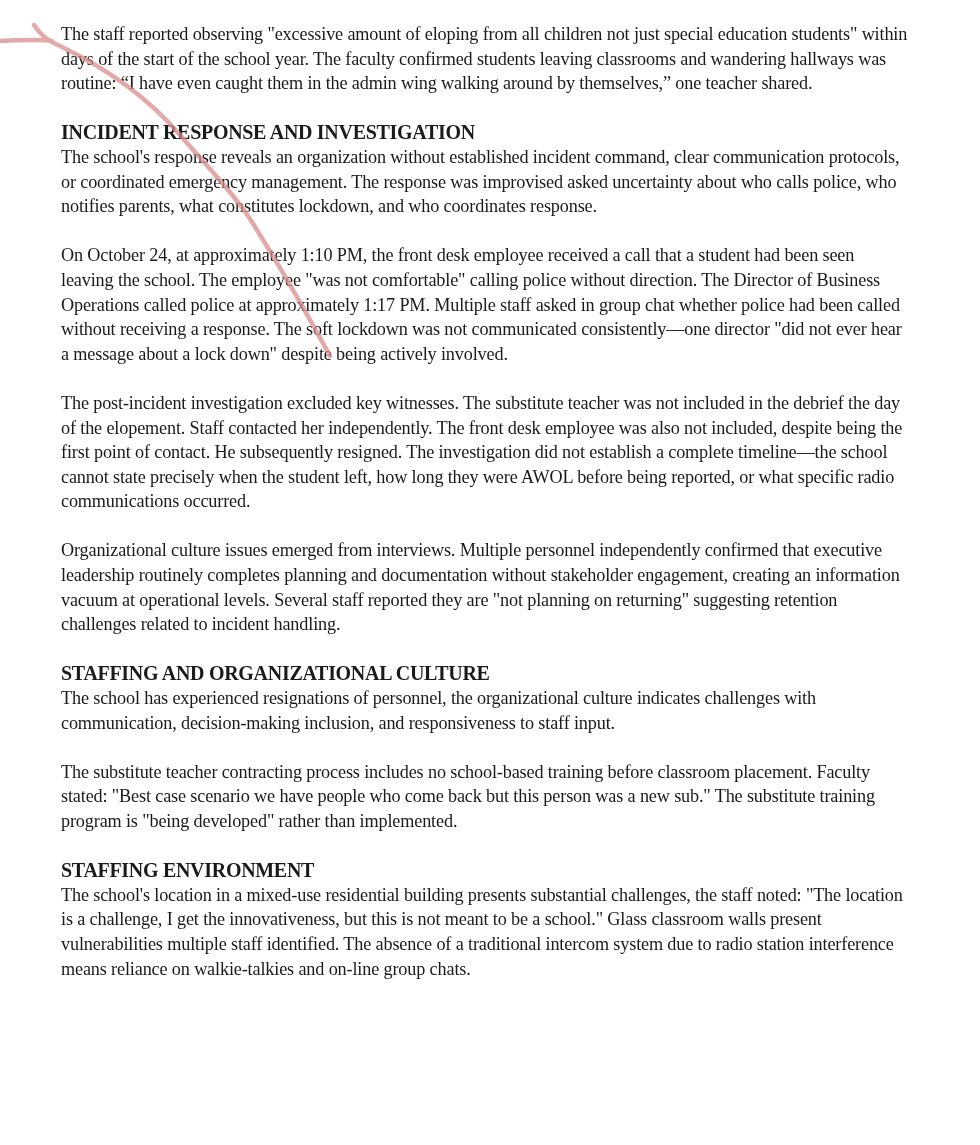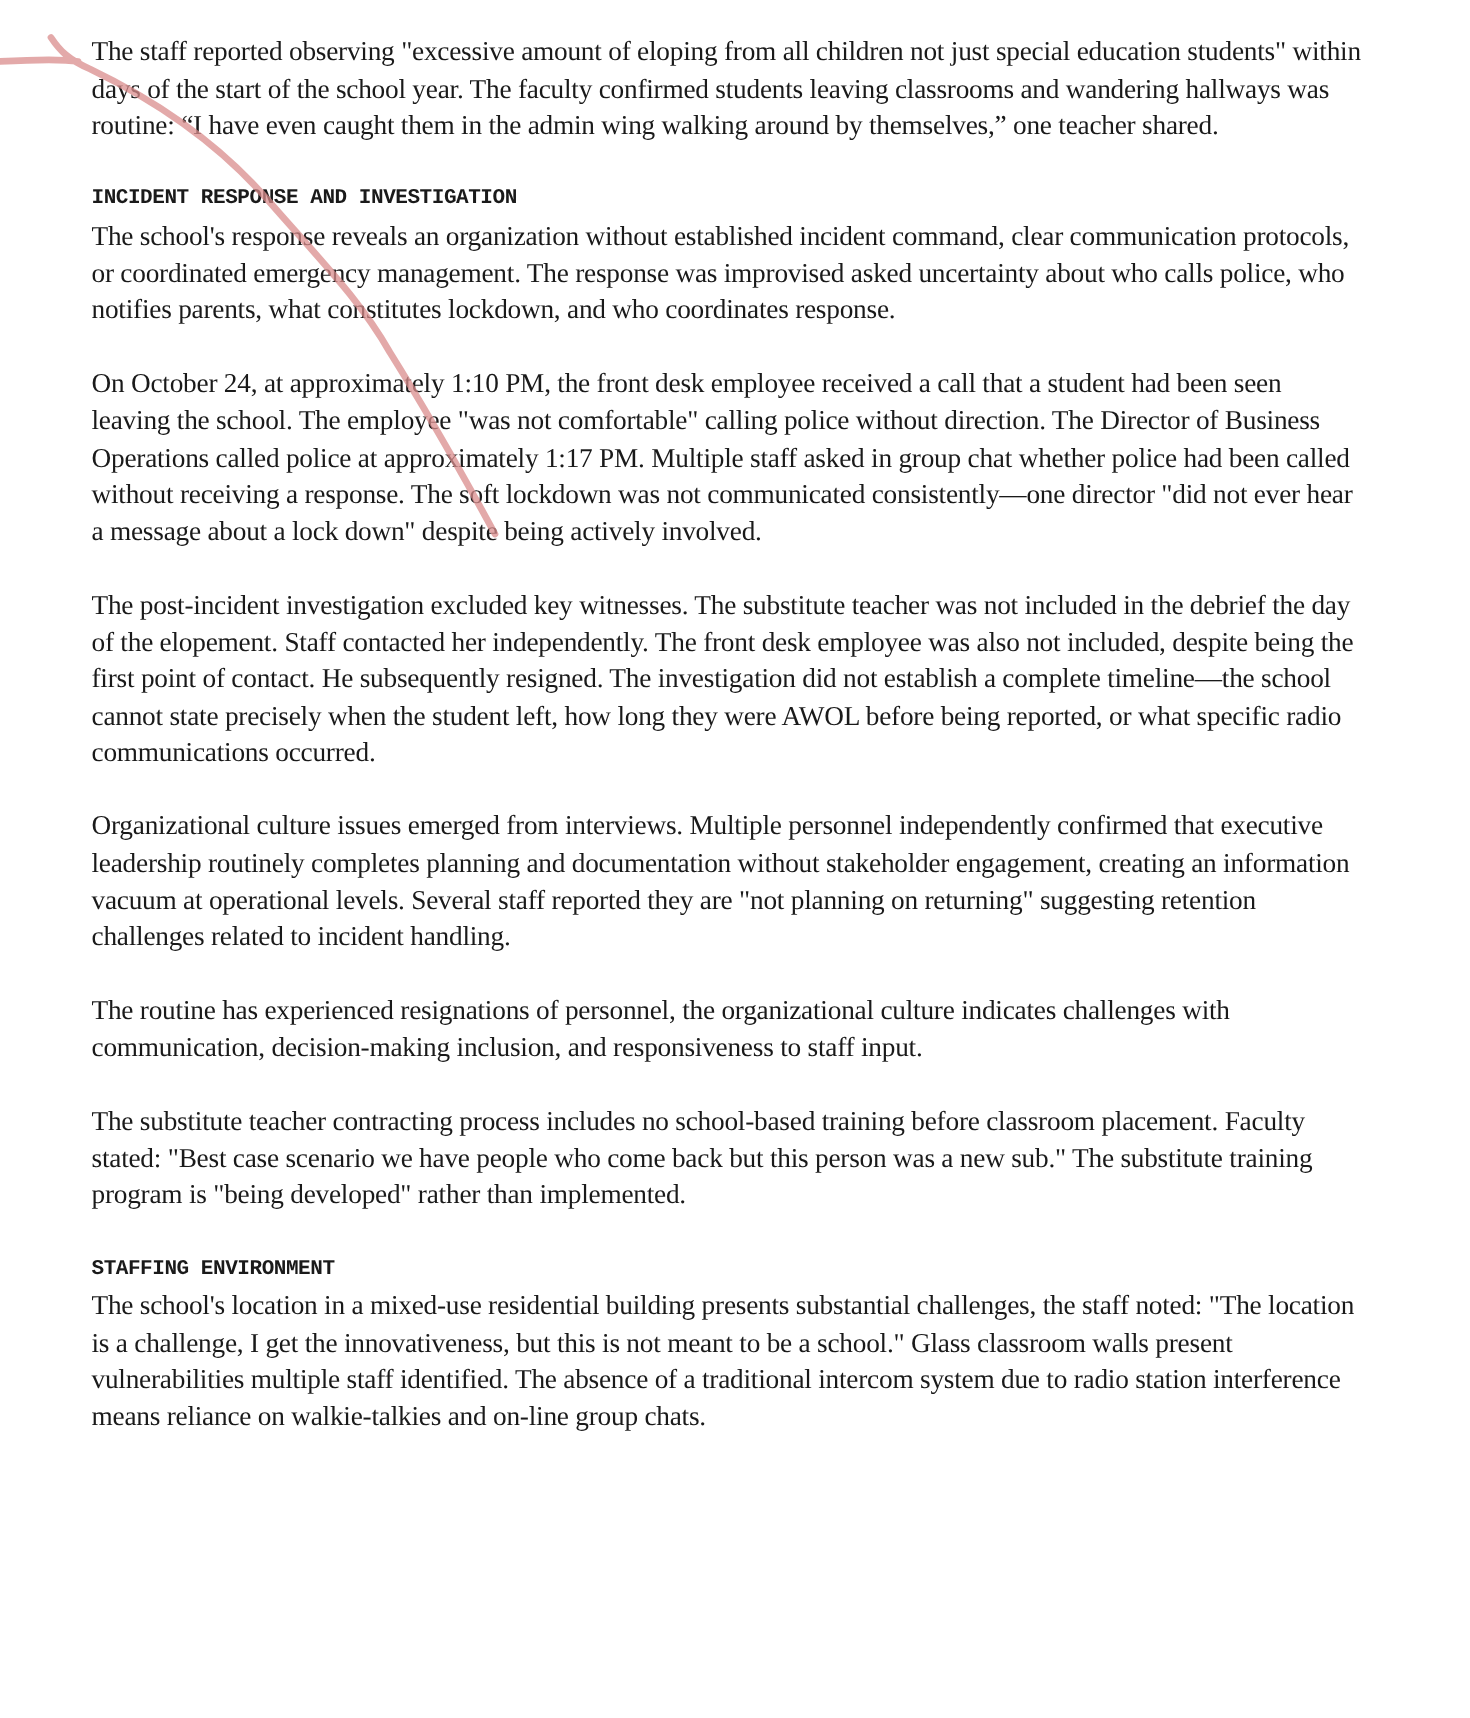--- a/index.html
+++ b/index.html
@@ -8,23 +8,22 @@
       font-family: "Liberation Serif", "DejaVu Serif", serif;
       color: #1a1a1a;
     }
     .page {
       position: absolute; left: 61px; top: 22px; width: 850px;
       font-size: 18.2px; line-height: 24.6px;
       letter-spacing: -0.15px;
     }
     .para { margin: 0 0 24.6px 0; }
     .heading {
-      margin: 0; font-weight: bold; font-size: 14px; line-height: 24.6px;
+      margin: 0; font-weight: bold; font-size: 20px; line-height: 24.6px;
       letter-spacing: -0.3px;
-      font-family: Liberation Mono, monospace;
     }
     .section { margin: 0; }
     .overlay {
       position: absolute; left: 0; top: 0; width: 980px; height: 1145px;
       pointer-events: none;
     }
   </style>
 </head>
 <body>
 
@@ -33,21 +32,22 @@
 
   <div class="section">
     <h2 class="heading">INCIDENT RESPONSE AND INVESTIGATION</h2>
     <p class="para">The school's response reveals an organization without established incident command, clear communication protocols, or coordinated emergency management. The response was improvised asked uncertainty about who calls police, who notifies parents, what constitutes lockdown, and who coordinates response.</p>
     <p class="para">On October 24, at approximately 1:10 PM, the front desk employee received a call that a student had been seen leaving the school. The employee "was not comfortable" calling police without direction. The Director of Business Operations called police at approximately 1:17 PM. Multiple staff asked in group chat whether police had been called without receiving a response. The soft lockdown was not communicated consistently—one director "did not ever hear a message about a lock down" despite being actively involved.</p>
     <p class="para">The post-incident investigation excluded key witnesses. The substitute teacher was not included in the debrief the day of the elopement. Staff contacted her independently. The front desk employee was also not included, despite being the first point of contact. He subsequently resigned. The investigation did not establish a complete timeline—the school cannot state precisely when the student left, how long they were AWOL before being reported, or what specific radio communications occurred.</p>
     <p class="para">Organizational culture issues emerged from interviews. Multiple personnel independently confirmed that executive leadership routinely completes planning and documentation without stakeholder engagement, creating an information vacuum at operational levels. Several staff reported they are "not planning on returning" suggesting retention challenges related to incident handling.</p>
   </div>
 
   <div class="section">
-    <p class="para">The routine has experienced resignations of personnel, the organizational culture indicates challenges with communication, decision-making inclusion, and responsiveness to staff input.</p>
+    <h2 class="heading">STAFFING AND ORGANIZATIONAL CULTURE</h2>
+    <p class="para">The school has experienced resignations of personnel, the organizational culture indicates challenges with communication, decision-making inclusion, and responsiveness to staff input.</p>
     <p class="para">The substitute teacher contracting process includes no school-based training before classroom placement. Faculty stated: "Best case scenario we have people who come back but this person was a new sub." The substitute training program is "being developed" rather than implemented.</p>
   </div>
 
   <div class="section">
     <h2 class="heading">STAFFING ENVIRONMENT</h2>
     <p class="para">The school's location in a mixed-use residential building presents substantial challenges, the staff noted: "The location is a challenge, I get the innovativeness, but this is not meant to be a school." Glass classroom walls present vulnerabilities multiple staff identified. The absence of a traditional intercom system due to radio station interference means reliance on walkie-talkies and on-line group chats.</p>
   </div>
 </div>
 
 <svg class="overlay" viewBox="0 0 980 1145" xmlns="http://www.w3.org/2000/svg">

